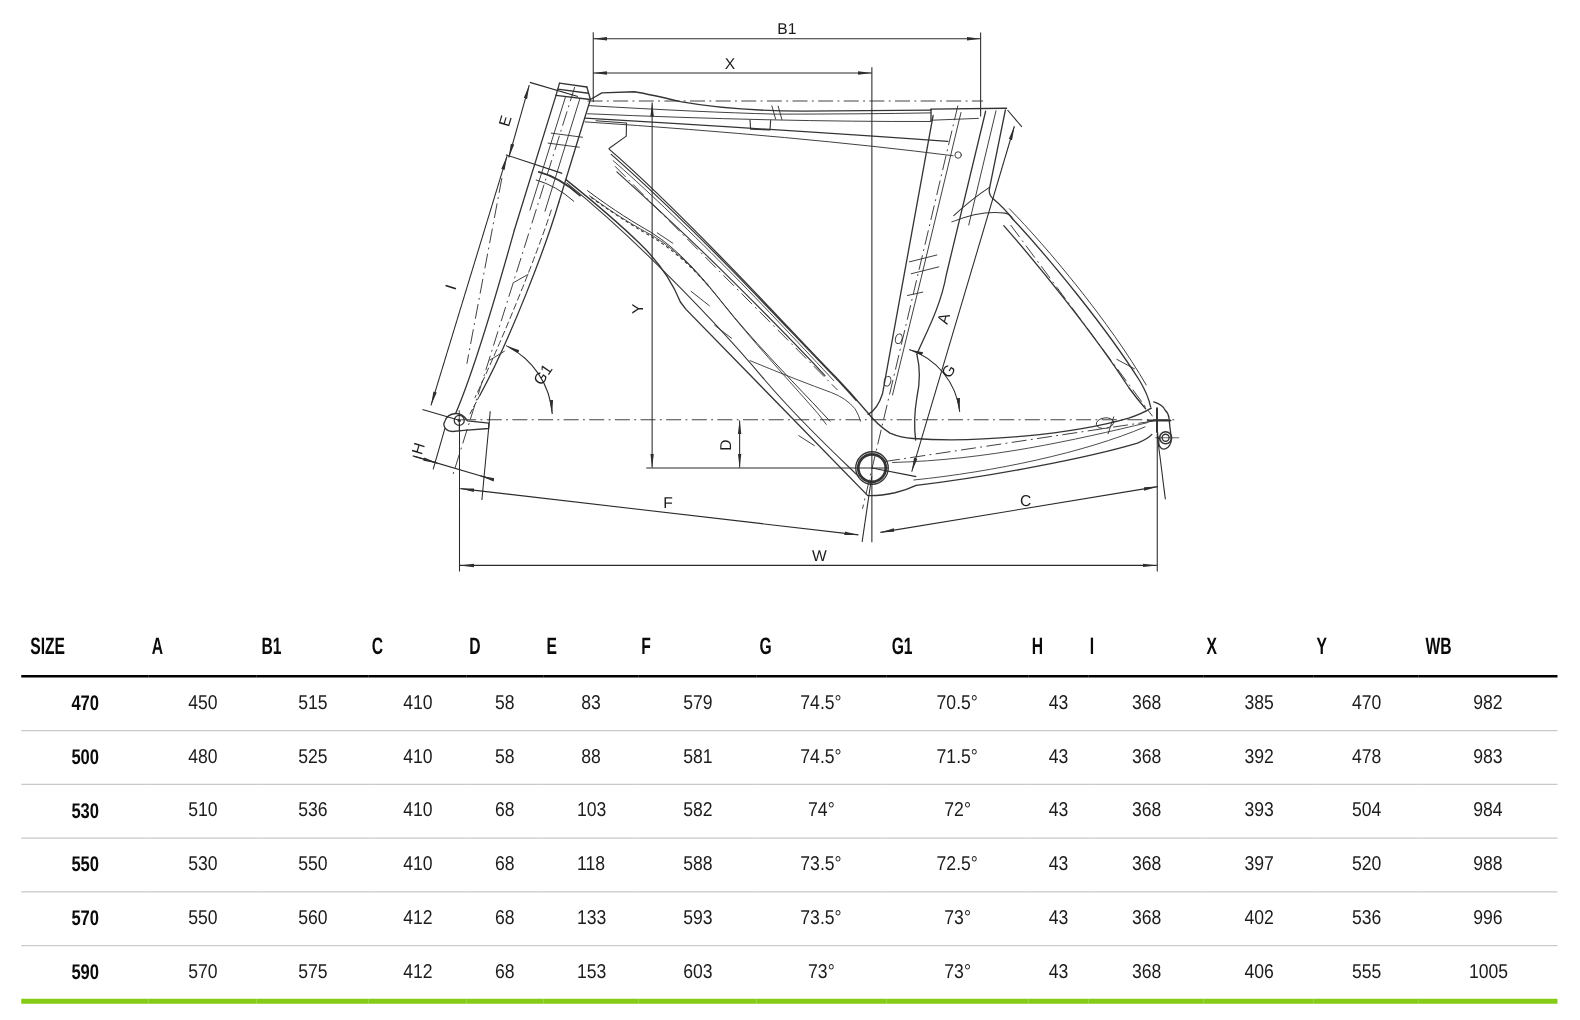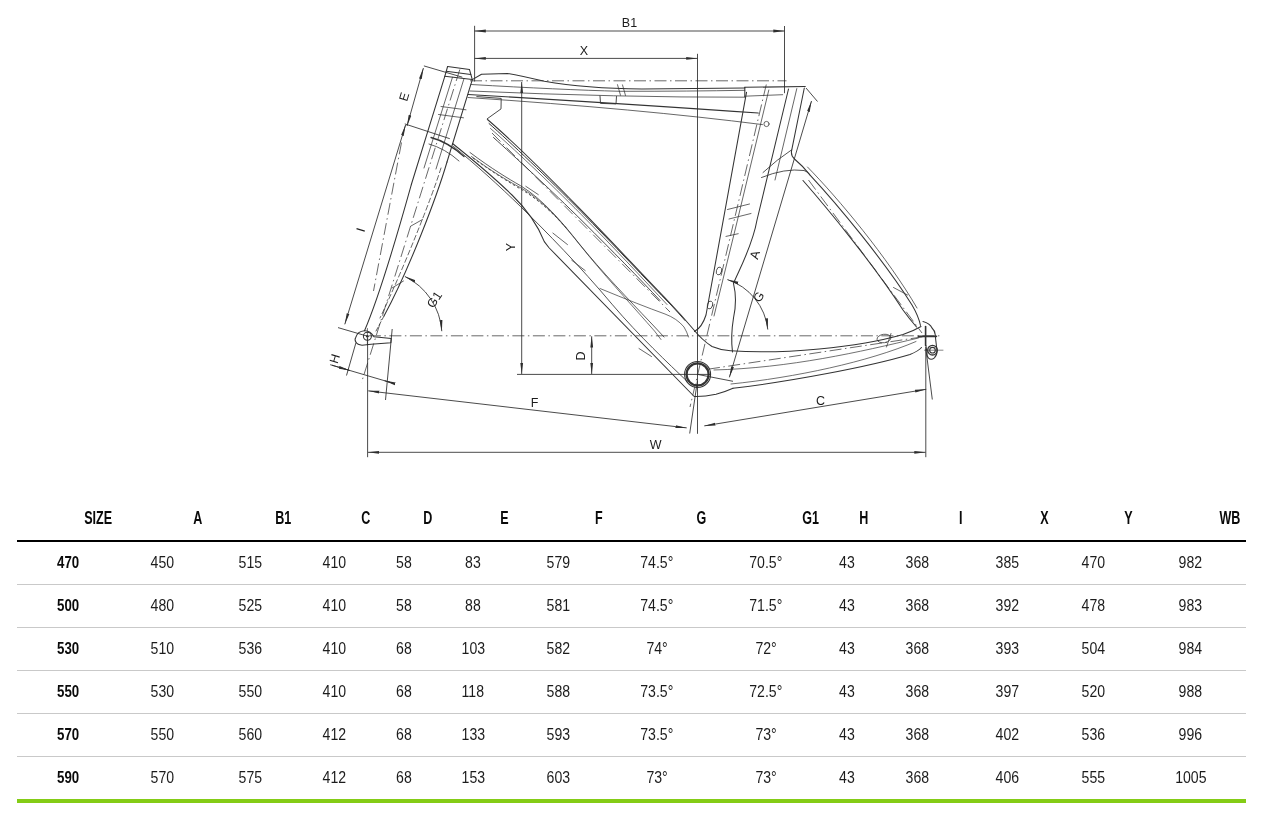--- a/index.html
+++ b/index.html
@@ -1,20 +1,20 @@
 <!DOCTYPE html>
 <html><head>
 <meta charset="utf-8">
 <style>
 html,body{margin:0;padding:0;background:#fff;}
 #page{position:relative;width:1264px;height:816px;background:#fff;overflow:hidden;
   font-family:"Liberation Sans",sans-serif;}
 #draw{position:absolute;left:0;top:0;}
 #t{position:absolute;left:17px;top:496px;width:1229px;border-collapse:collapse;table-layout:fixed;}
-#t th{font-weight:bold;height:44px;border-bottom:2px solid #000;text-align:right;padding:0;}
+#t th{font-weight:bold;height:44px;border-bottom:2px solid #000;text-align:left;padding:0;}
 #t th span{display:inline-block;font-size:19px;color:#0a0a0a;transform:scale(0.66,1.0);transform-origin:50% 50%;letter-spacing:0px;}
 #t td{height:42px;border-bottom:1px solid #c9c9c9;text-align:center;padding:0;}
 #t td span{display:inline-block;font-size:16px;color:#1c1c1c;transform:scaleX(0.88);transform-origin:50% 50%;}
 #t td.b span{font-weight:bold;color:#0a0a0a;transform:scale(0.78,1.0);font-size:17px;}
 #t tr.last td{border-bottom:4px solid #84cc16;}
 </style>
 </head>
 <body>
 <div id="page">
 <svg id="draw" width="1264" height="490" viewBox="0 0 1264 490">

